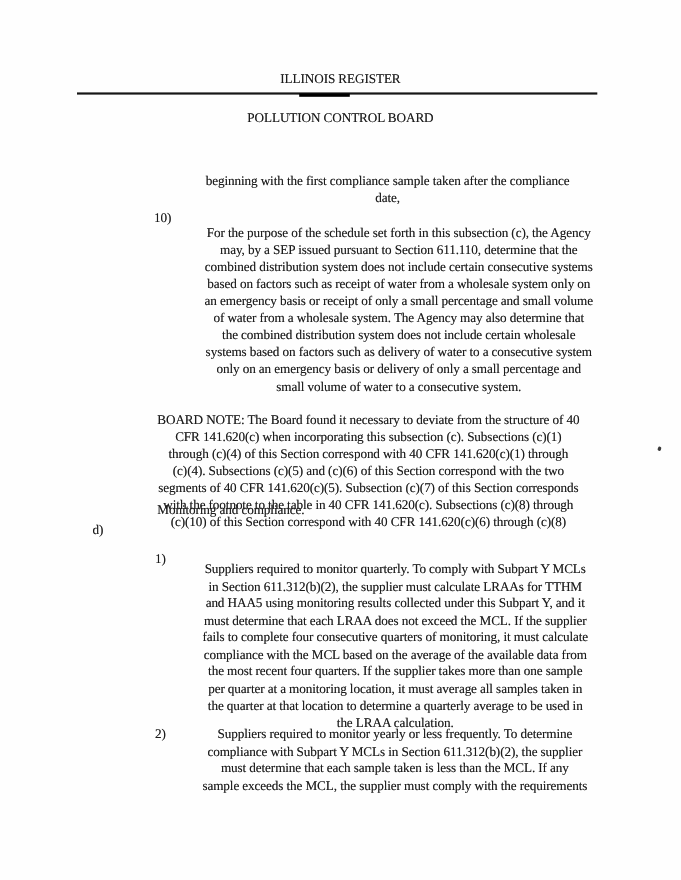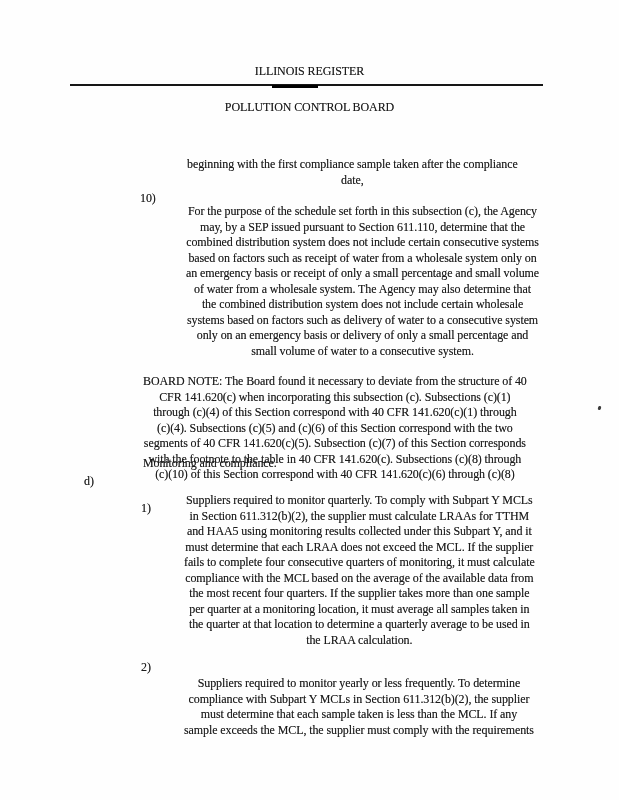--- a/index.html
+++ b/index.html
@@ -50,24 +50,24 @@
 
   #item-10-label { top: 191px; left: 140px; }
   #item-10-text  { top: 204px; left: 186px; }
 
   #board-note    { top: 374px; left: 143px; }
 
   #section-d-label { top: 474px; left: 84px; }
   #section-d-title { top: 456px; left: 143px; }
 
   #item-1-label { top: 501px; left: 141px; }
-  #item-1-text  { top: 493px; left: 184px; }
+  #item-1-text  { top: 510px; left: 184px; }
 
   #item-2-label { top: 660px; left: 141px; }
-  #item-2-text  { top: 676px; left: 184px; }
+  #item-2-text  { top: 660px; left: 184px; }
 
   #scan-speck {
     position: absolute;
     top: 406px; left: 598px;
     width: 3px; height: 4px;
     background: #3a3a3a;
     border-radius: 2px;
     transform: rotate(20deg);
   }
 </style>

